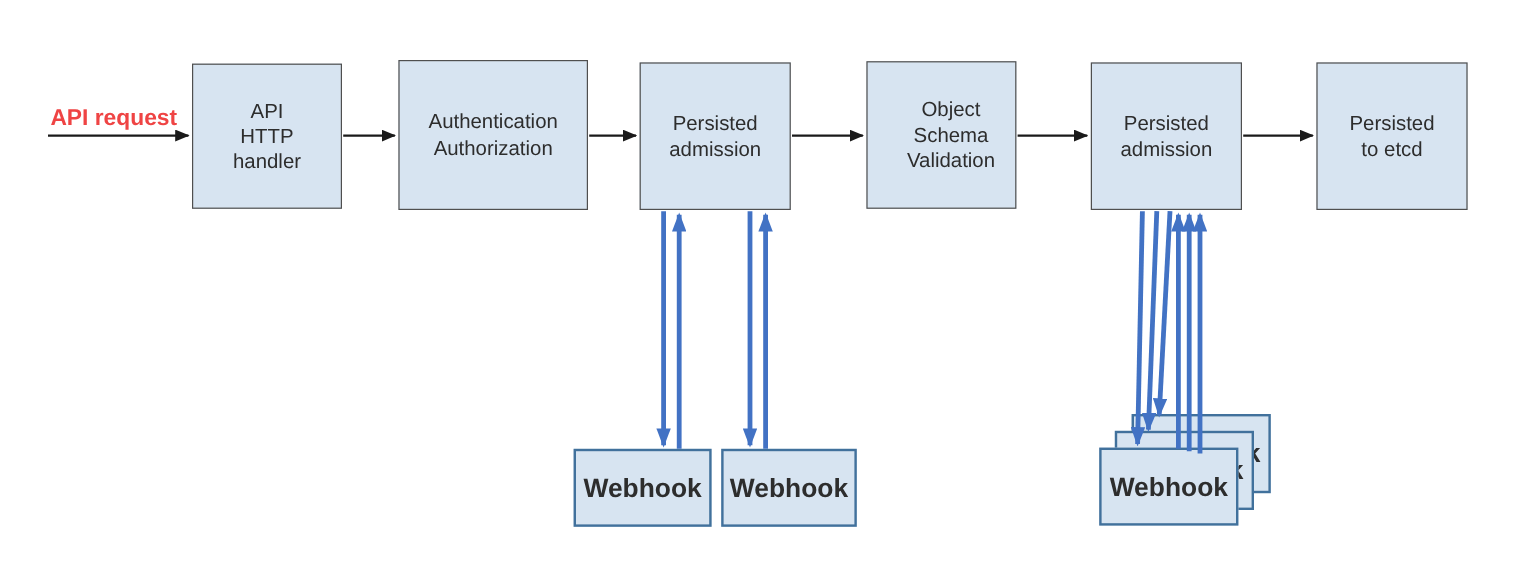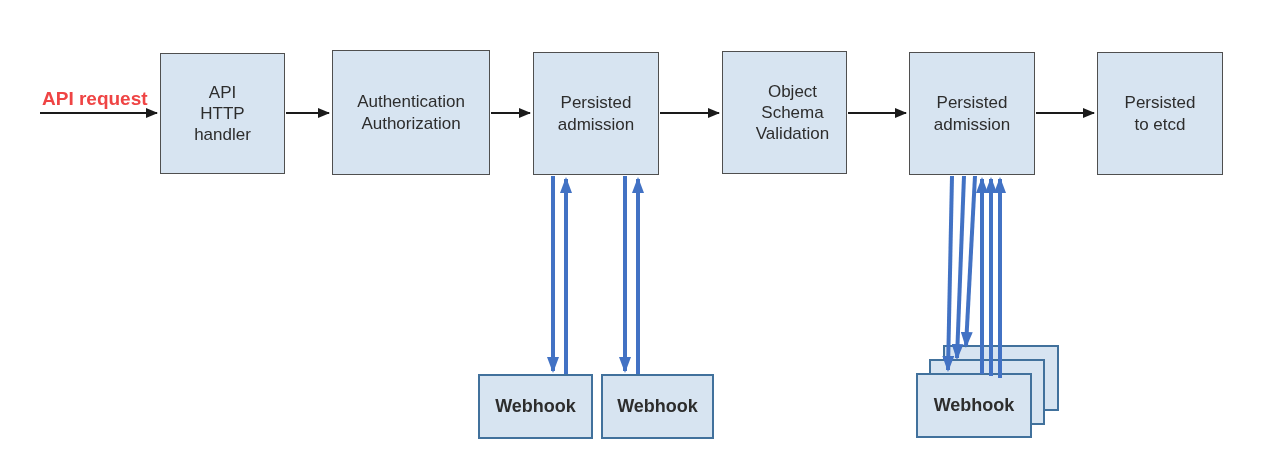--- a/index.html
+++ b/index.html
@@ -29,21 +29,21 @@
     font-size:17px;line-height:1.25;
     white-space:pre-line;
     box-sizing:border-box;
   }
   .webhook{
     position:absolute;
     background:var(--box-fill);
     border:2px solid var(--webhook-border);
     display:flex;align-items:center;justify-content:center;
     text-align:center;
-    font-size:18px;font-weight:600;
+    font-size:22px;font-weight:600;
     box-sizing:border-box;
   }
   .api-request-label{
     position:absolute;
     left:42px;top:88px;width:116px;
     font-size:19px;font-weight:600;
     color:#ef4444;
     white-space:nowrap;
   }
   svg.arrow-layer{

